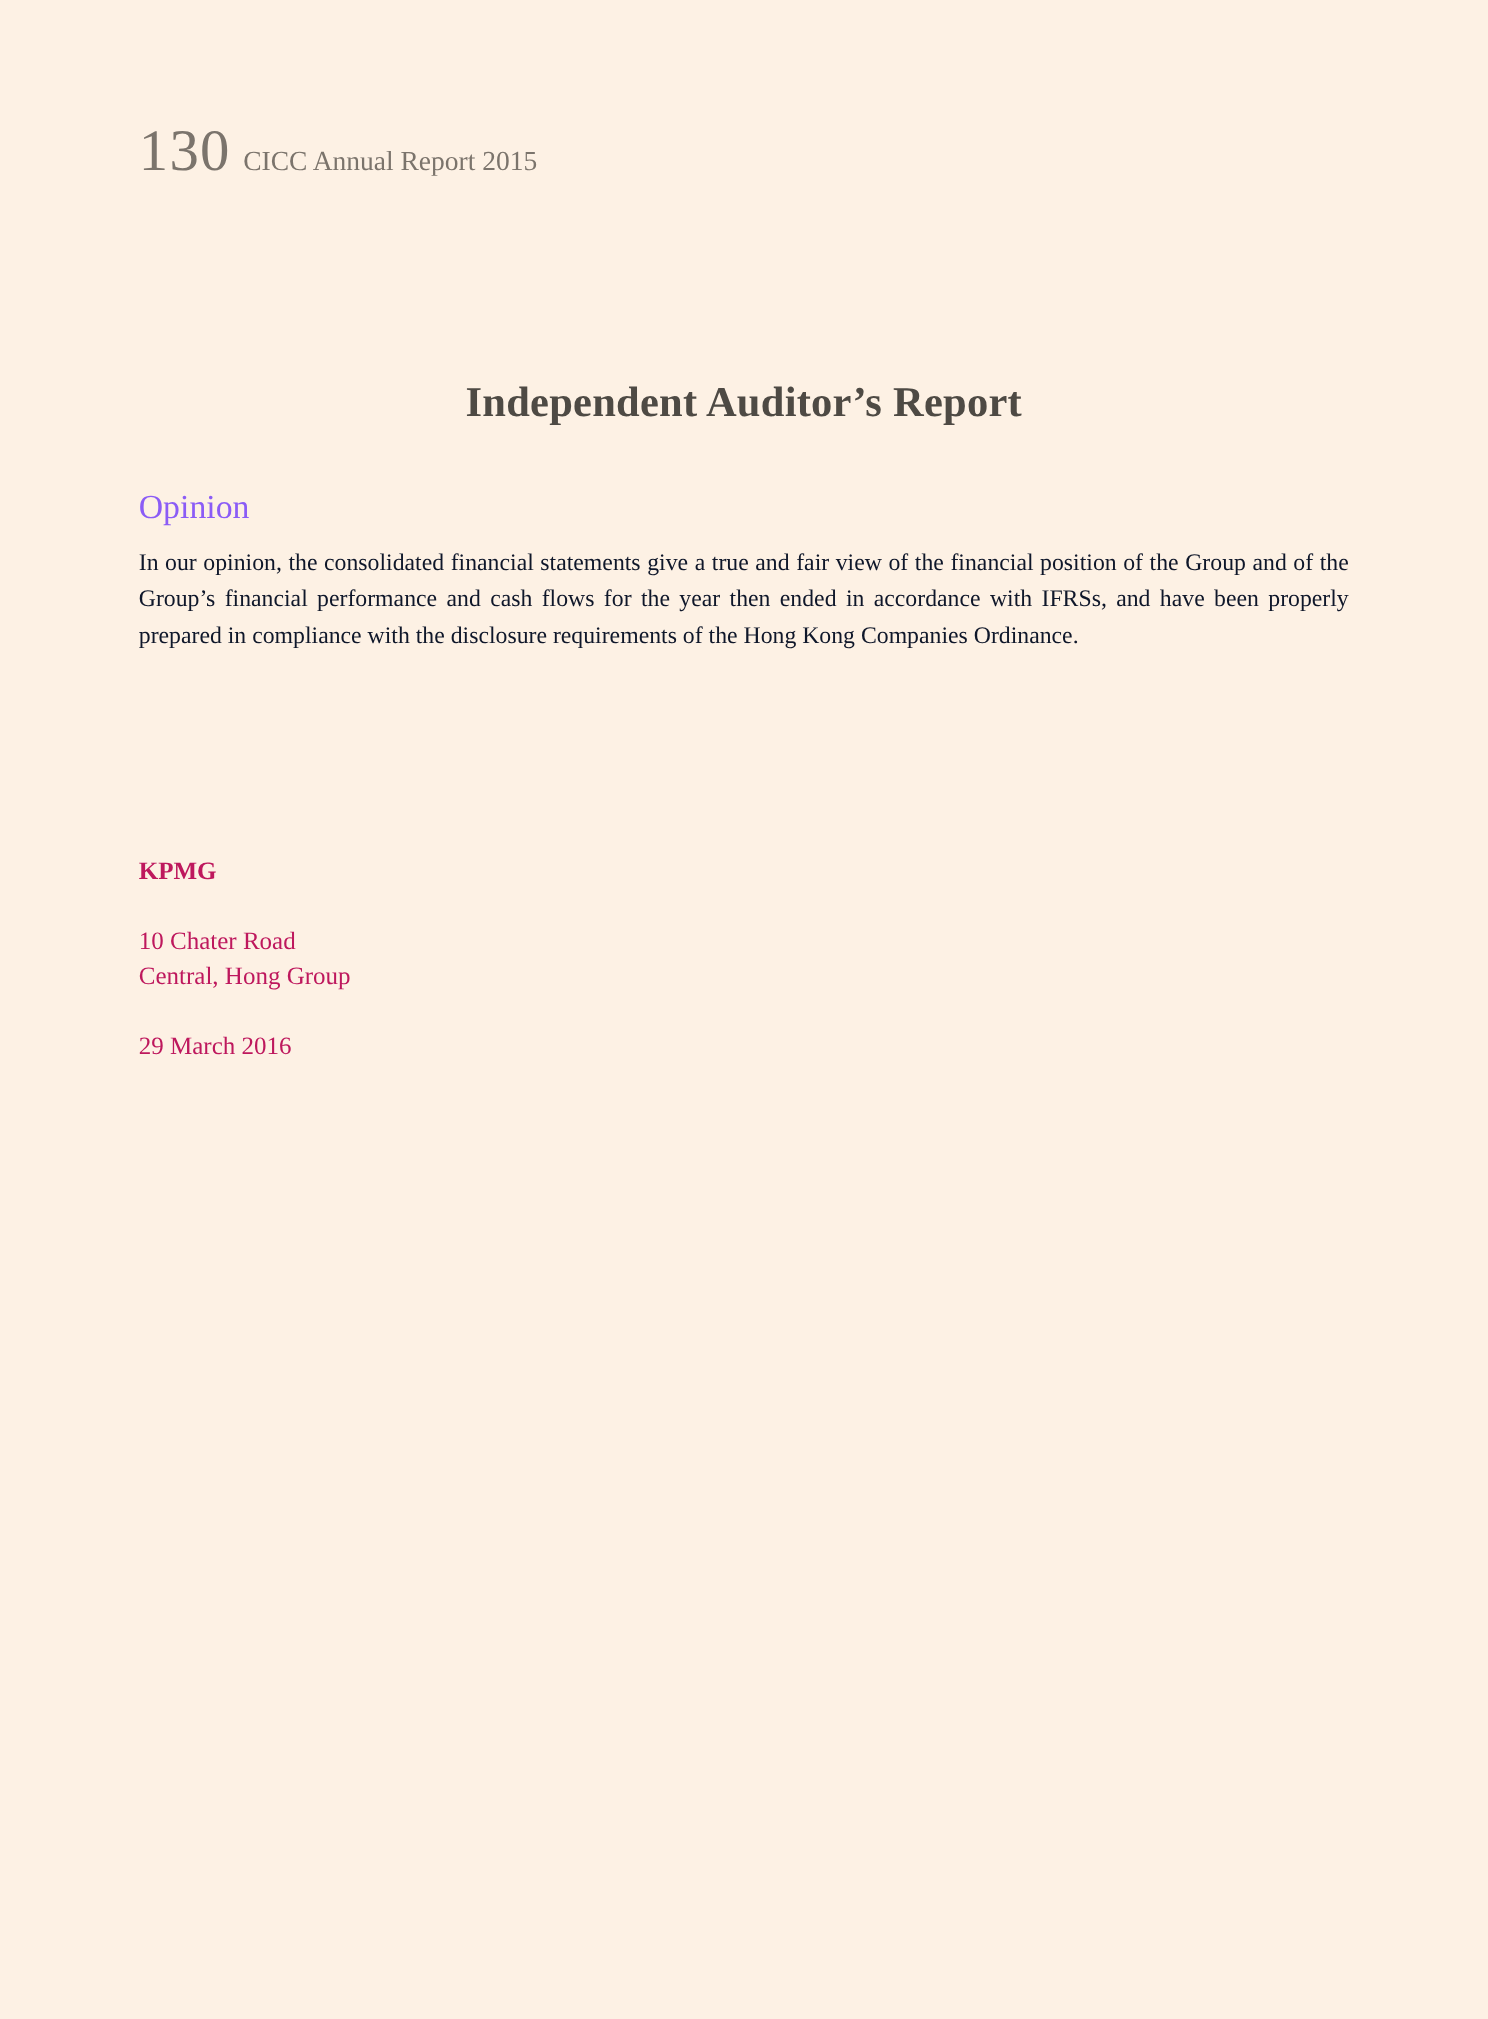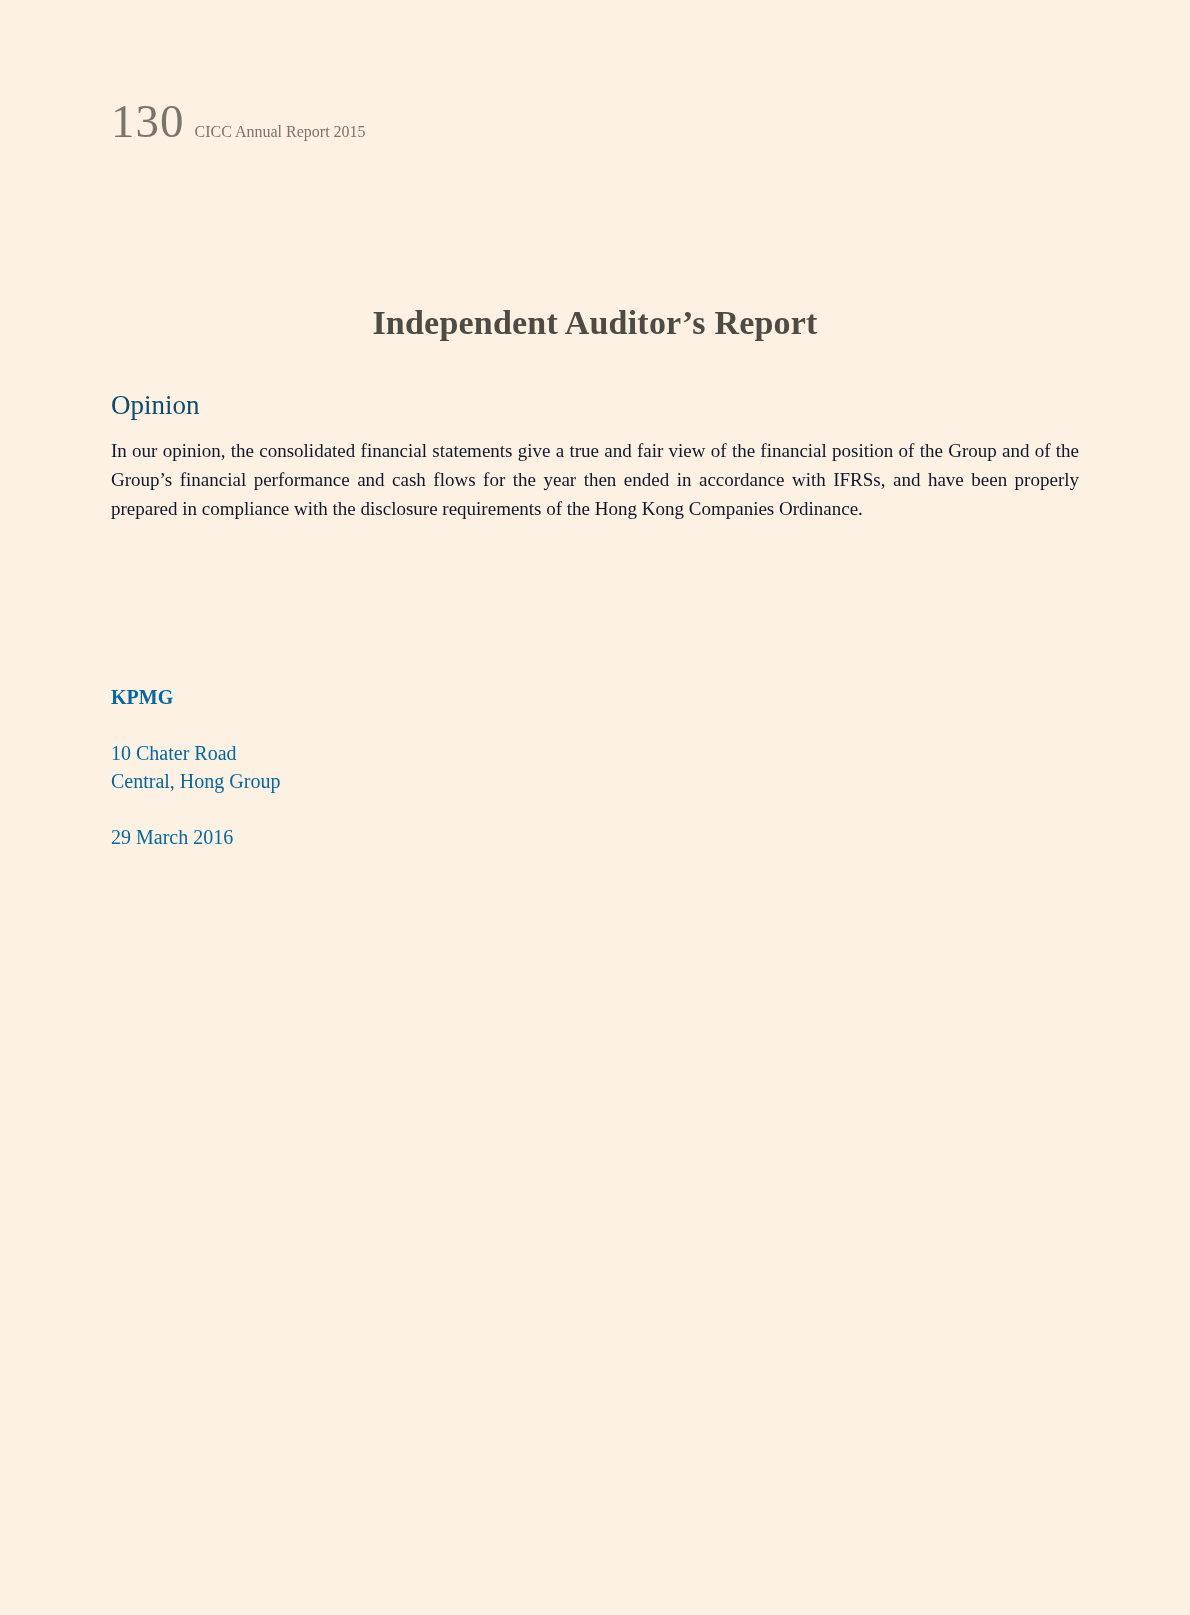--- a/index.html
+++ b/index.html
@@ -26,21 +26,21 @@
     align-items: baseline;
     gap: 10px;
     color: #7b746c;
   }
   .page-number {
     font-size: 47px;
     line-height: 1;
     letter-spacing: 1px;
   }
   .header-caption {
-    font-size: 16px;
+    font-size: 22px;
     line-height: 1;
   }
   .doc-title {
     position: absolute;
     top: 281px;
     left: 111px;
     right: 111px;
     font-size: 34px;
     font-weight: bold;
     color: #4e4a44;
@@ -48,42 +48,42 @@
     letter-spacing: 0.2px;
     text-align: center;
   }
   .section-heading {
     position: absolute;
     top: 369px;
     left: 111px;
     right: 111px;
     font-size: 27px;
     font-weight: normal;
-    color: #0c4a6e;
+    color: #8b5cf6;
     line-height: 1.1;
   }
   .body-paragraph {
     position: absolute;
     top: 417px;
     left: 111px;
     width: 968px;
     font-size: 19px;
     line-height: 29px;
     color: #0f172a;
     text-align: justify;
     text-align-last: left;
   }
   .signature-block {
     position: absolute;
     top: 683px;
     left: 111px;
     right: 111px;
     font-size: 20px;
     line-height: 28px;
-    color: #0369a1;
+    color: #be185d;
   }
   .firm-name {
     font-weight: bold;
   }
   .firm-designation {
     font-style: italic;
   }
   .sig-gap {
     height: 28px;
   }

